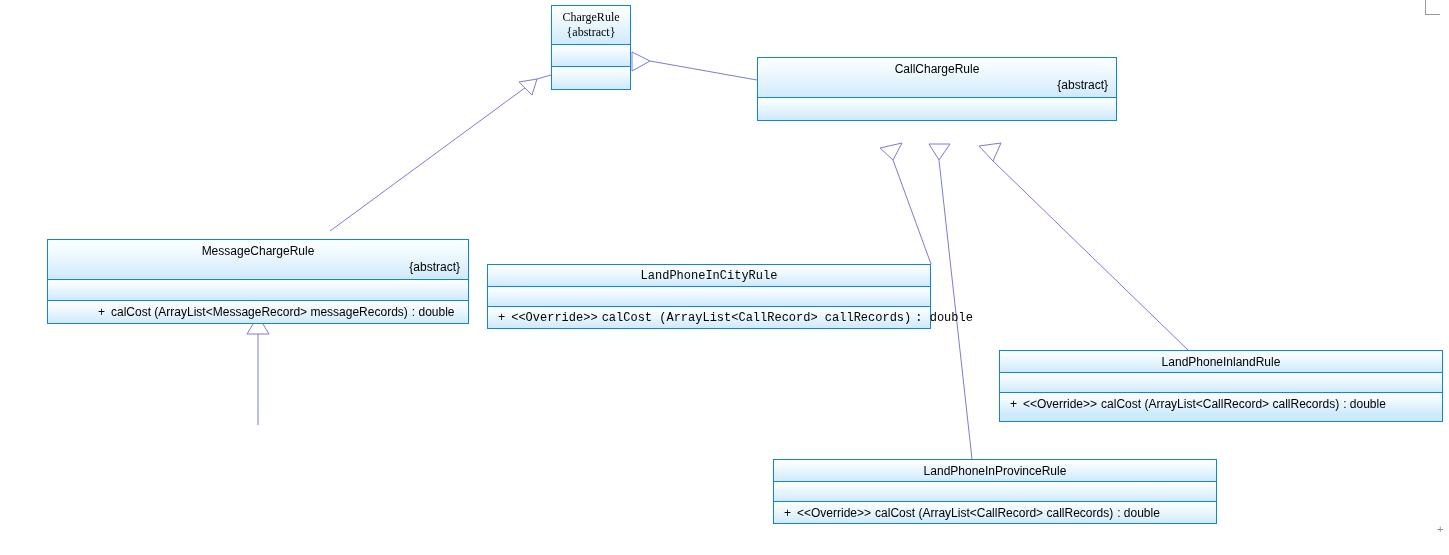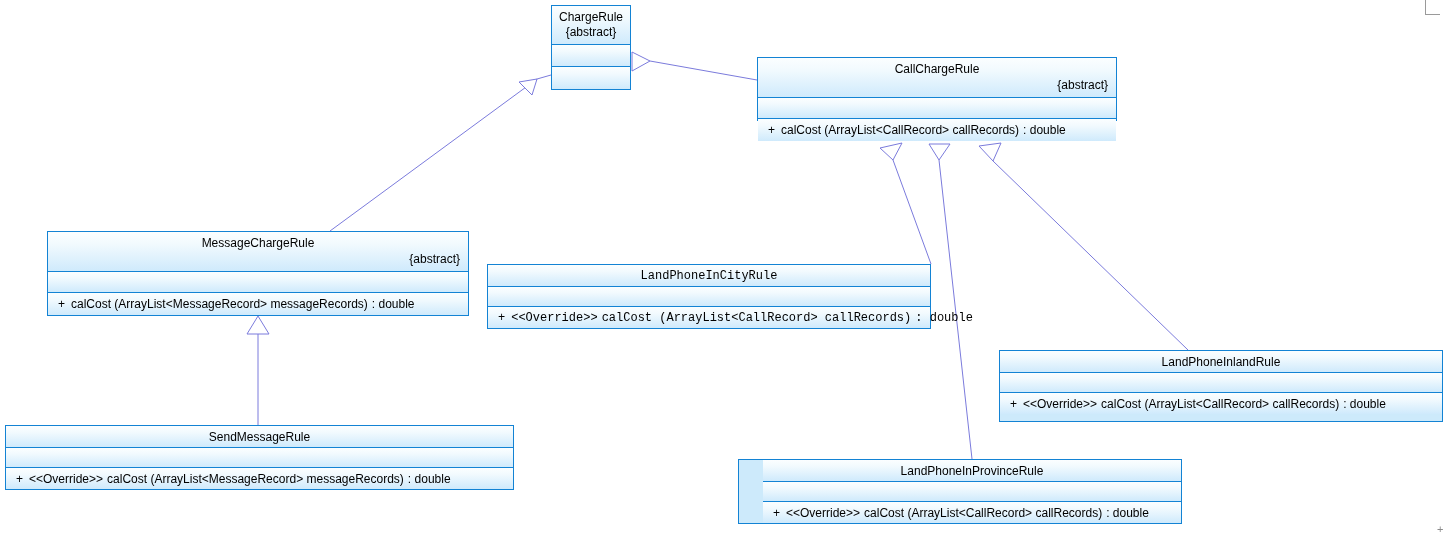--- a/index.html
+++ b/index.html
@@ -133,48 +133,43 @@
       </g>
 
       <g>
         <line x1="258" y1="425" x2="258" y2="334"></line>
         <polygon points="258,316 247,334 269,334" fill="#ffffff" stroke="#7b7bdc"></polygon>
       </g>
     </g>
   </svg>
 
   <div class="uml-class" style="left:551px; top:5px; width:80px; height:85px;">
-    <div class="compartment" style="height:39px;">
+    <div class="compartment" style="height:39px;font-family:Liberation Serif, serif;">
       <div class="c-title">ChargeRule</div>
       <div class="c-abstract-center">{abstract}</div>
     </div>
     <div class="compartment c-empty" style="height:22px;"></div>
     <div class="compartment c-empty" style="height:22px;"></div>
   </div>
 
   <div class="uml-class" style="left:757px; top:57px; width:360px; height:64px;">
     <div class="compartment" style="height:40px;">
       <div class="c-title">CallChargeRule</div>
       <div class="c-abstract-right">{abstract}</div>
     </div>
     <div class="compartment c-empty" style="height:21px;"></div>
-    <div class="compartment" style="height:22px;">
-      <div class="c-member">
-        <span class="vis">+</span><span>calCost (ArrayList&lt;CallRecord&gt; callRecords)</span><span class="rettype">: double</span>
-      </div>
-    </div>
-  </div>
-
-  <div class="uml-class" style="left:47px; top:231px; width:422px; height:85px;">
+  </div>
+
+  <div class="uml-class" style="left:47px; top:239px; width:422px; height:85px;">
     <div class="compartment" style="height:40px;">
       <div class="c-title">MessageChargeRule</div>
       <div class="c-abstract-right">{abstract}</div>
     </div>
     <div class="compartment c-empty" style="height:21px;"></div>
-    <div class="compartment" style="height:22px;">
+    <div class="compartment" style="height:22px;padding-left:40px;">
       <div class="c-member">
         <span class="vis">+</span><span>calCost (ArrayList&lt;MessageRecord&gt; messageRecords)</span><span class="rettype">: double</span>
       </div>
     </div>
   </div>
 
   <div class="uml-class" style="left:487px; top:264px; width:444px; height:65px;font-family:Liberation Mono, monospace;">
     <div class="compartment" style="height:22px;">
       <div class="c-title">LandPhoneInCityRule</div>
     </div>
@@ -191,39 +186,28 @@
       <div class="c-title">LandPhoneInlandRule</div>
     </div>
     <div class="compartment c-empty" style="height:20px;"></div>
     <div class="compartment" style="height:21px;">
       <div class="c-member">
         <span class="vis">+</span><span class="stereo">&lt;&lt;Override&gt;&gt;</span><span>calCost (ArrayList&lt;CallRecord&gt; callRecords)</span><span class="rettype">: double</span>
       </div>
     </div>
   </div>
 
-  <div class="uml-class" style="left:5px; top:425px; width:509px; height:65px;">
+
+  <div class="uml-class" style="left:773px; top:459px; width:444px; height:65px;">
     <div class="compartment" style="height:22px;">
-      <div class="c-title">SendMessageRule</div>
+      <div class="c-title">LandPhoneInProvinceRule</div>
     </div>
     <div class="compartment c-empty" style="height:20px;"></div>
     <div class="compartment" style="height:21px;">
       <div class="c-member">
-        <span class="vis">+</span><span class="stereo">&lt;&lt;Override&gt;&gt;</span><span>calCost (ArrayList&lt;MessageRecord&gt; messageRecords)</span><span class="rettype">: double</span>
-      </div>
-    </div>
-  </div>
-
-  <div class="uml-class" style="left:738px; top:459px; width:444px; height:65px;padding-left:24px;">
-    <div class="compartment" style="height:22px;">
-      <div class="c-title">LandPhoneInProvinceRule</div>
-    </div>
-    <div class="compartment c-empty" style="height:20px;"></div>
-    <div class="compartment" style="height:21px;">
-      <div class="c-member">
         <span class="vis">+</span><span class="stereo">&lt;&lt;Override&gt;&gt;</span><span>calCost (ArrayList&lt;CallRecord&gt; callRecords)</span><span class="rettype">: double</span>
       </div>
     </div>
   </div>
 
   <div class="corner-mark corner-tr" style="left:1425px; top:0px;"></div>
   <div class="corner-mark" style="left:1437px; top:524px;">+</div>
 
 </div>
 

